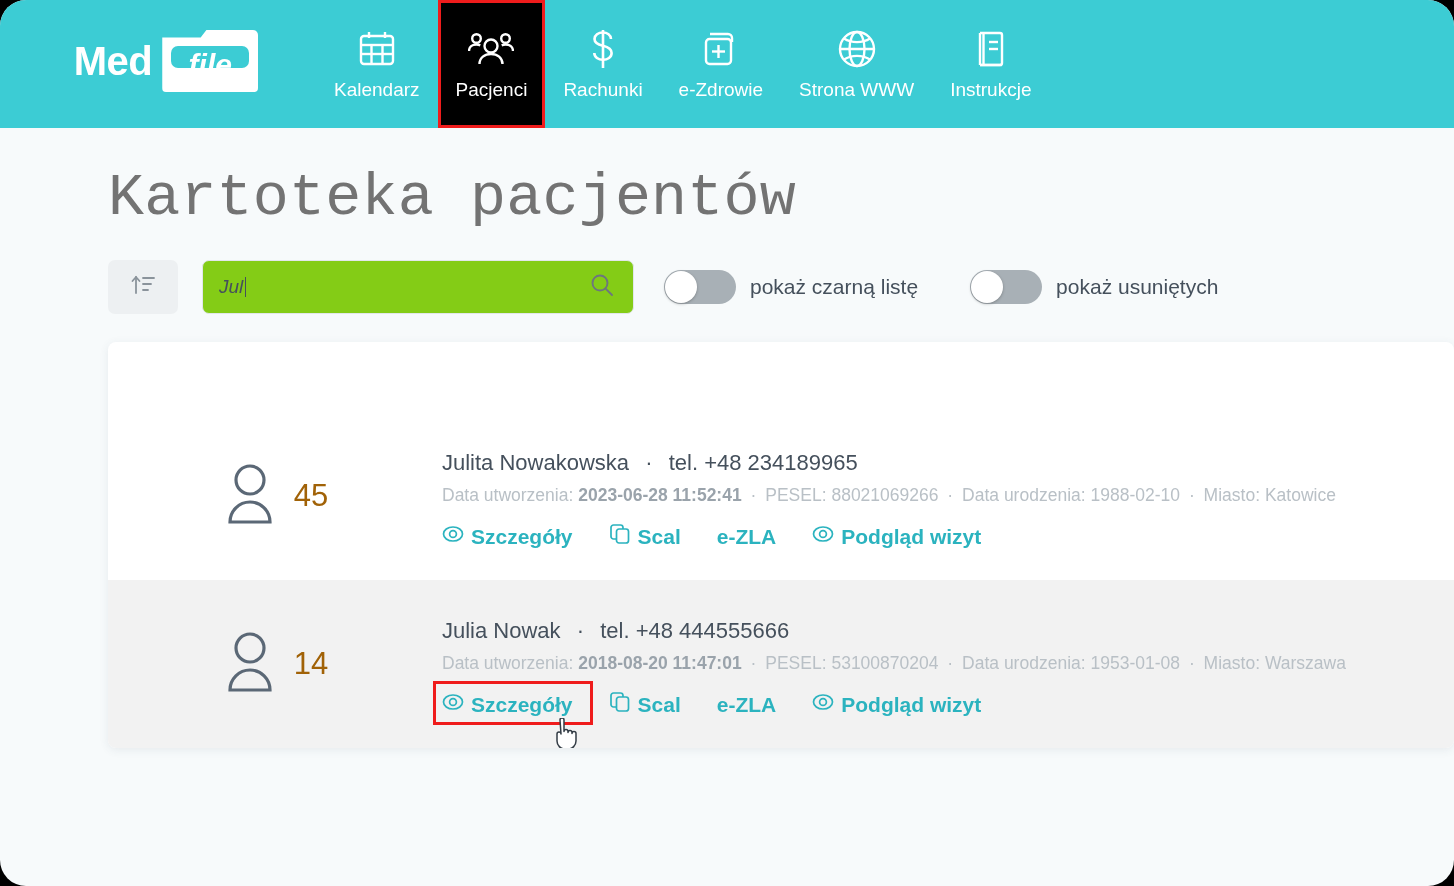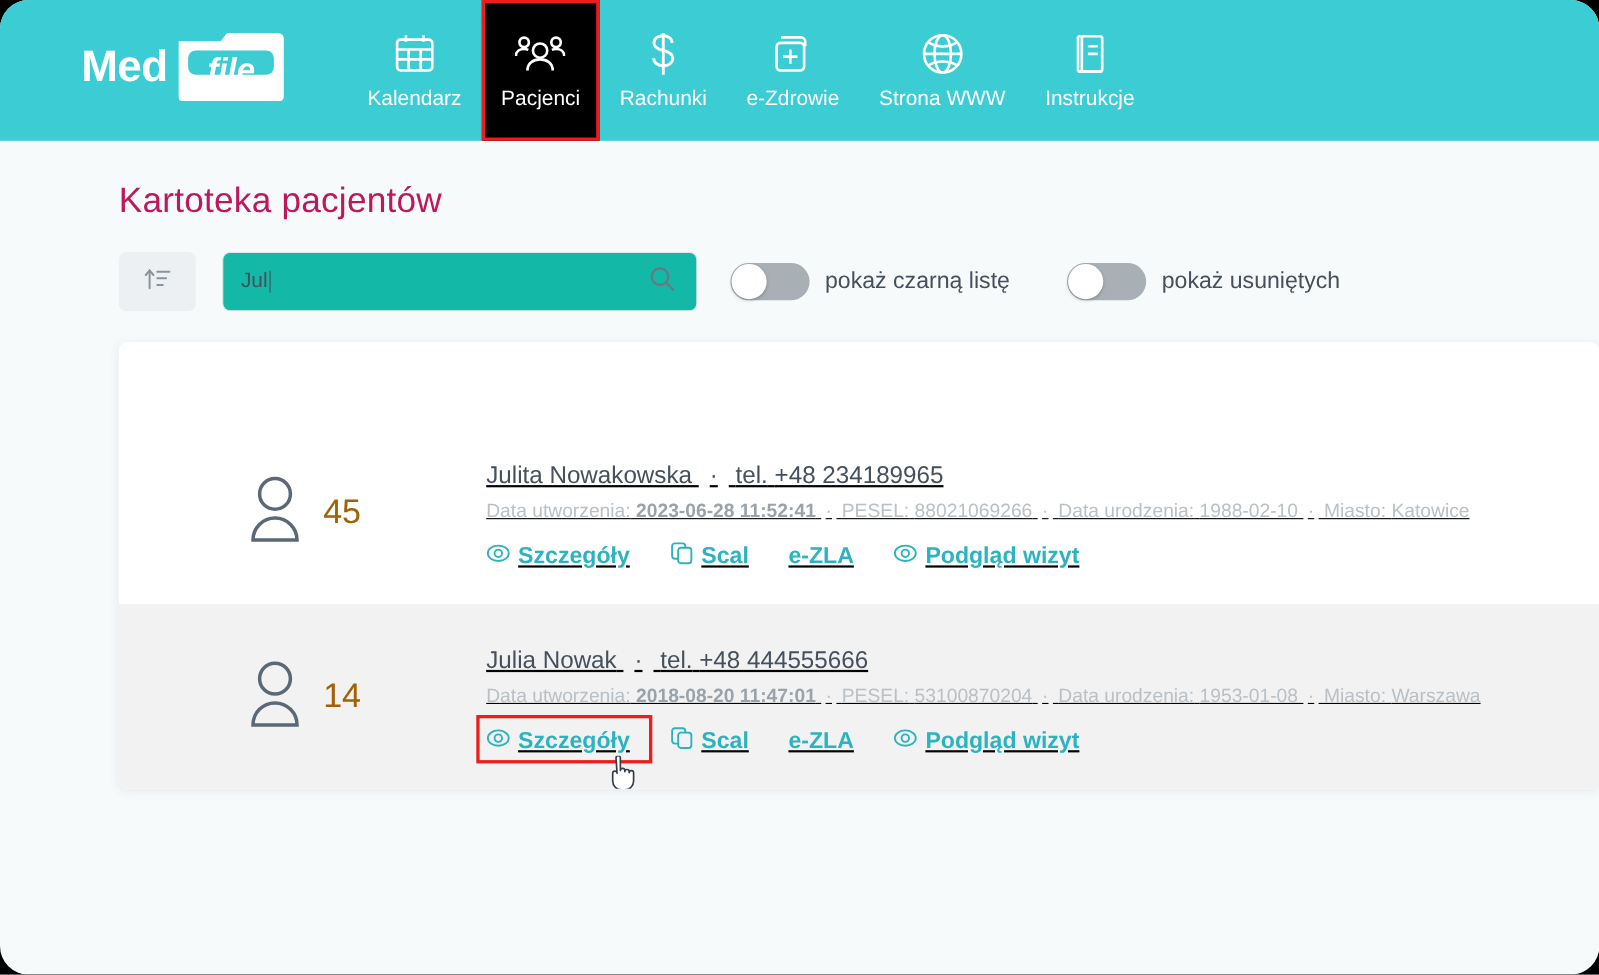--- a/index.html
+++ b/index.html
@@ -101,24 +101,25 @@
   .redbox {
     position: absolute;
     border: 3px solid #ef1c1c;
     pointer-events: none;
   }
   .redbox-nav { left: 0; top: 0; right: 0; bottom: 0; }
 
   
   .page-title {
     margin: 36px 0 0 108px;
-    font-size: 32px;
+    font-size: 60px;
     font-weight: 300;
-    color: #be185d;
+    color: #737373;
     letter-spacing: 0.2px;
+    font-family: Liberation Mono, monospace;
   }
 
   
   .toolbar {
     display: flex;
     align-items: center;
     margin: 28px 0 0 108px;
   }
   .sort-btn {
     width: 70px;
@@ -128,26 +129,27 @@
     display: flex;
     align-items: center;
     justify-content: center;
     cursor: pointer;
   }
   .search-box {
     position: relative;
     margin-left: 24px;
     width: 432px;
     height: 54px;
-    background: #14b8a6;
+    background: #84cc16;
     border: 1px solid #e2e7ea;
     border-radius: 7px;
     display: flex;
     align-items: center;
     padding: 0 16px;
+    font-style: italic;
   }
   .search-value {
     font-size: 19px;
     color: #45505c;
     position: relative;
   }
   .search-value::after {
     content: "";
     position: absolute;
     right: -3px; top: 1px;
@@ -218,21 +220,20 @@
   }
   .avatar-num {
     font-size: 31px;
     color: #a16207;
   }
 
   .info-cell {
     flex: 1;
     padding-top: 38px;
     min-width: 0;
-    text-decoration: underline;
   }
   .name-line {
     font-size: 22px;
     color: #45505c;
     white-space: nowrap;
   }
   .name-sep { margin: 0 10px; color: #45505c; }
   .meta-line {
     margin-top: 9px;
     font-size: 17.5px;

